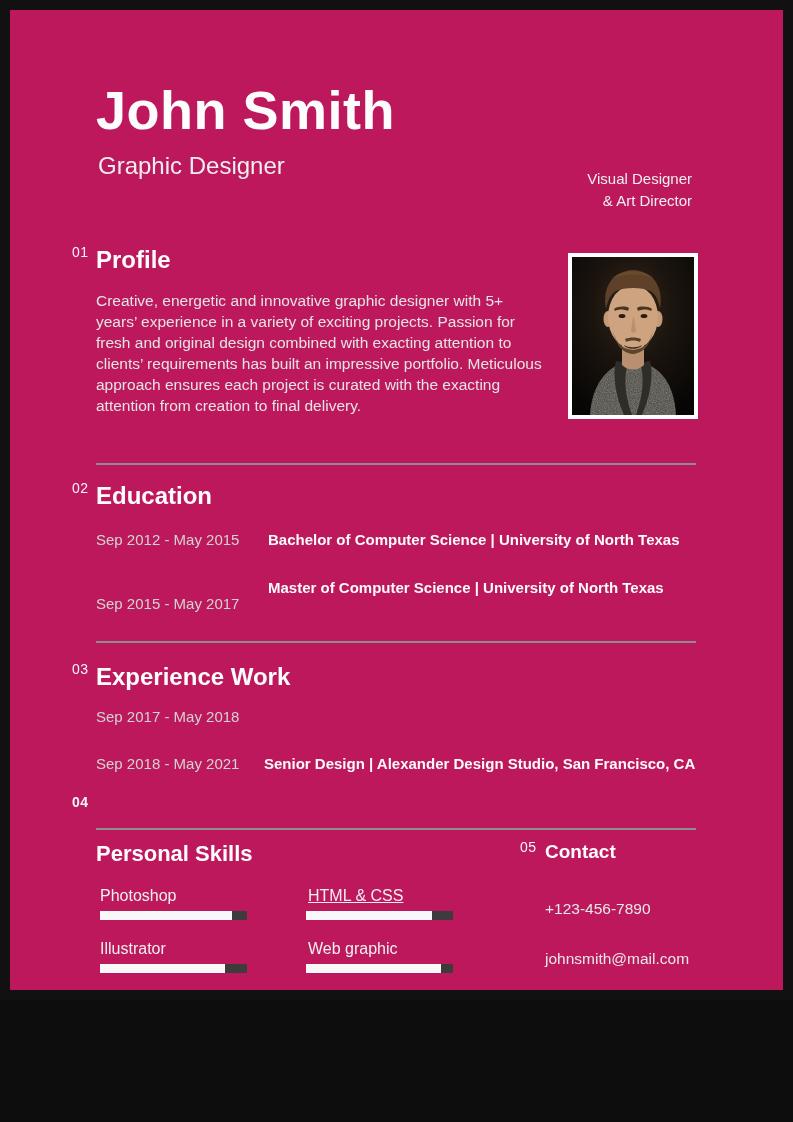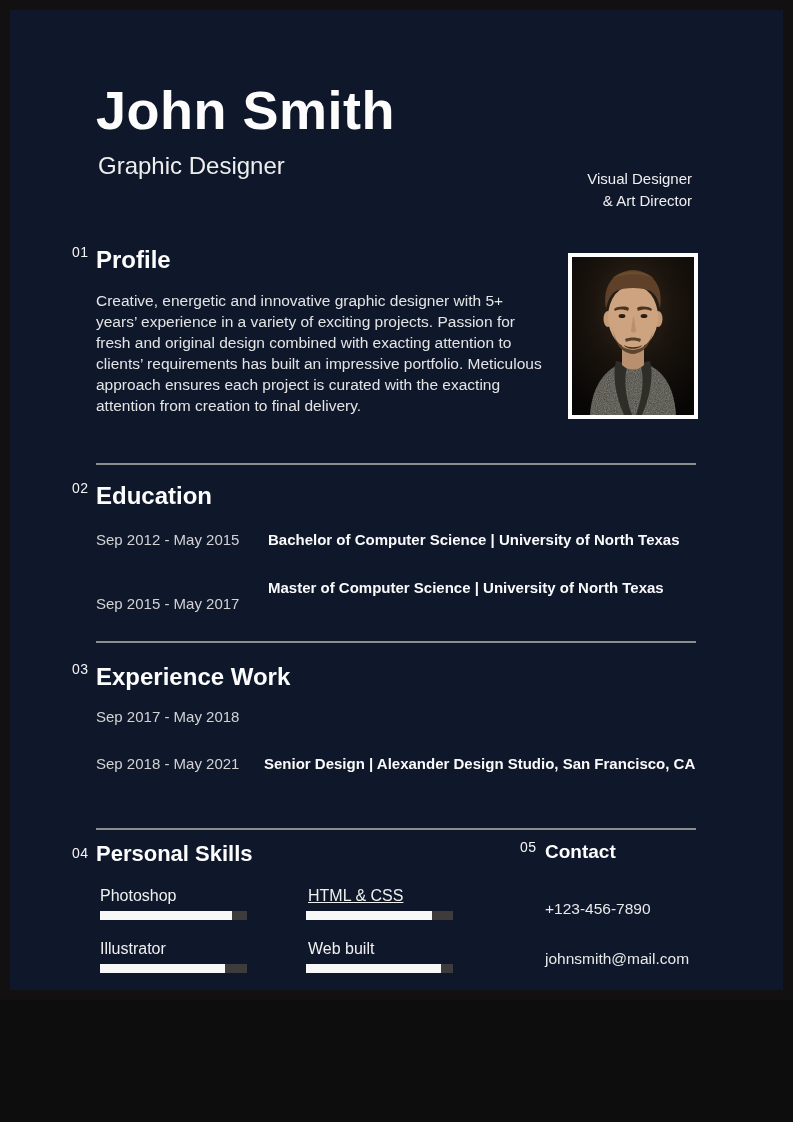--- a/index.html
+++ b/index.html
@@ -1,20 +1,20 @@
 <!DOCTYPE html>
 <html><head>
 <meta charset="utf-8">
 <style>
   html,body{margin:0;padding:0;background:#0e0d0d;}
   *{box-sizing:border-box;}
   .page{
     position:relative;
     width:793px;height:1000px;
-    background:#0f172a;
+    background:#be185d;
     border:10px solid #121010;
     overflow:hidden;
     font-family:"Liberation Sans", sans-serif;
     color:#f2f2f2;
     padding-left:38px;
   }
   .abs{position:absolute;}
   .name{
     left:86px;top:69px;
     font-size:54px;font-weight:700;color:#fcfcfc;
@@ -141,41 +141,41 @@
   <div class="abs divider" style="top:631px;"></div>
 
   <div class="abs sec-num" style="left:62px;top:651px;">03</div>
   <div class="abs sec-heading" style="left:86px;top:653px;">Experience Work</div>
   <div class="abs row-date" style="left:86px;top:698px;">Sep 2017 - May 2018</div>
   <div class="abs row-date" style="left:86px;top:745px;">Sep 2018 - May 2021</div>
   <div class="abs row-desc" style="left:254px;top:745px;">Senior Design | Alexander Design Studio, San Francisco, CA</div>
 
   <div class="abs divider" style="top:818px;"></div>
 
-  <div class="abs sec-num" style="left:62px;top:835px;">04</div>
+  <div class="abs sec-num" style="left:62px;top:784px;font-weight:bold;">04</div>
   <div class="abs sec-heading" style="left:86px;top:831px;font-size:22px;">Personal Skills</div>
 
   <div class="abs skill-label" style="left:90px;top:877px;">Photoshop</div>
   <div class="abs skill-bar" style="left:90px;top:901px;">
     <div class="skill-fill" style="width: 90%;"></div>
   </div>
   <div class="abs skill-label" style="left:90px;top:930px;">Illustrator</div>
   <div class="abs skill-bar" style="left:90px;top:954px;">
     <div class="skill-fill" style="width: 85%;"></div>
   </div>
   <div class="abs skill-label" style="left:90px;top:982px;">Figma</div>
   <div class="abs skill-bar" style="left:90px;top:1006px;">
     <div class="skill-fill" style="width: 94%;"></div>
   </div>
 
   <div class="abs skill-label" style="left:298px;top:877px;text-decoration:underline;">HTML &amp; CSS</div>
   <div class="abs skill-bar" style="left:296px;top:901px;">
     <div class="skill-fill" style="width: 86%;"></div>
   </div>
-  <div class="abs skill-label" style="left:298px;top:930px;">Web built</div>
+  <div class="abs skill-label" style="left:298px;top:930px;">Web graphic</div>
   <div class="abs skill-bar" style="left:296px;top:954px;">
     <div class="skill-fill" style="width: 92%;"></div>
   </div>
   <div class="abs skill-label" style="left:298px;top:982px;">Teamwork</div>
   <div class="abs skill-bar" style="left:296px;top:1006px;">
     <div class="skill-fill" style="width: 100%;"></div>
   </div>
 
   <div class="abs sec-num" style="left:510px;top:829px;">05</div>
   <div class="abs sec-heading" style="left:535px;top:831px;font-size:19px;">Contact</div>

